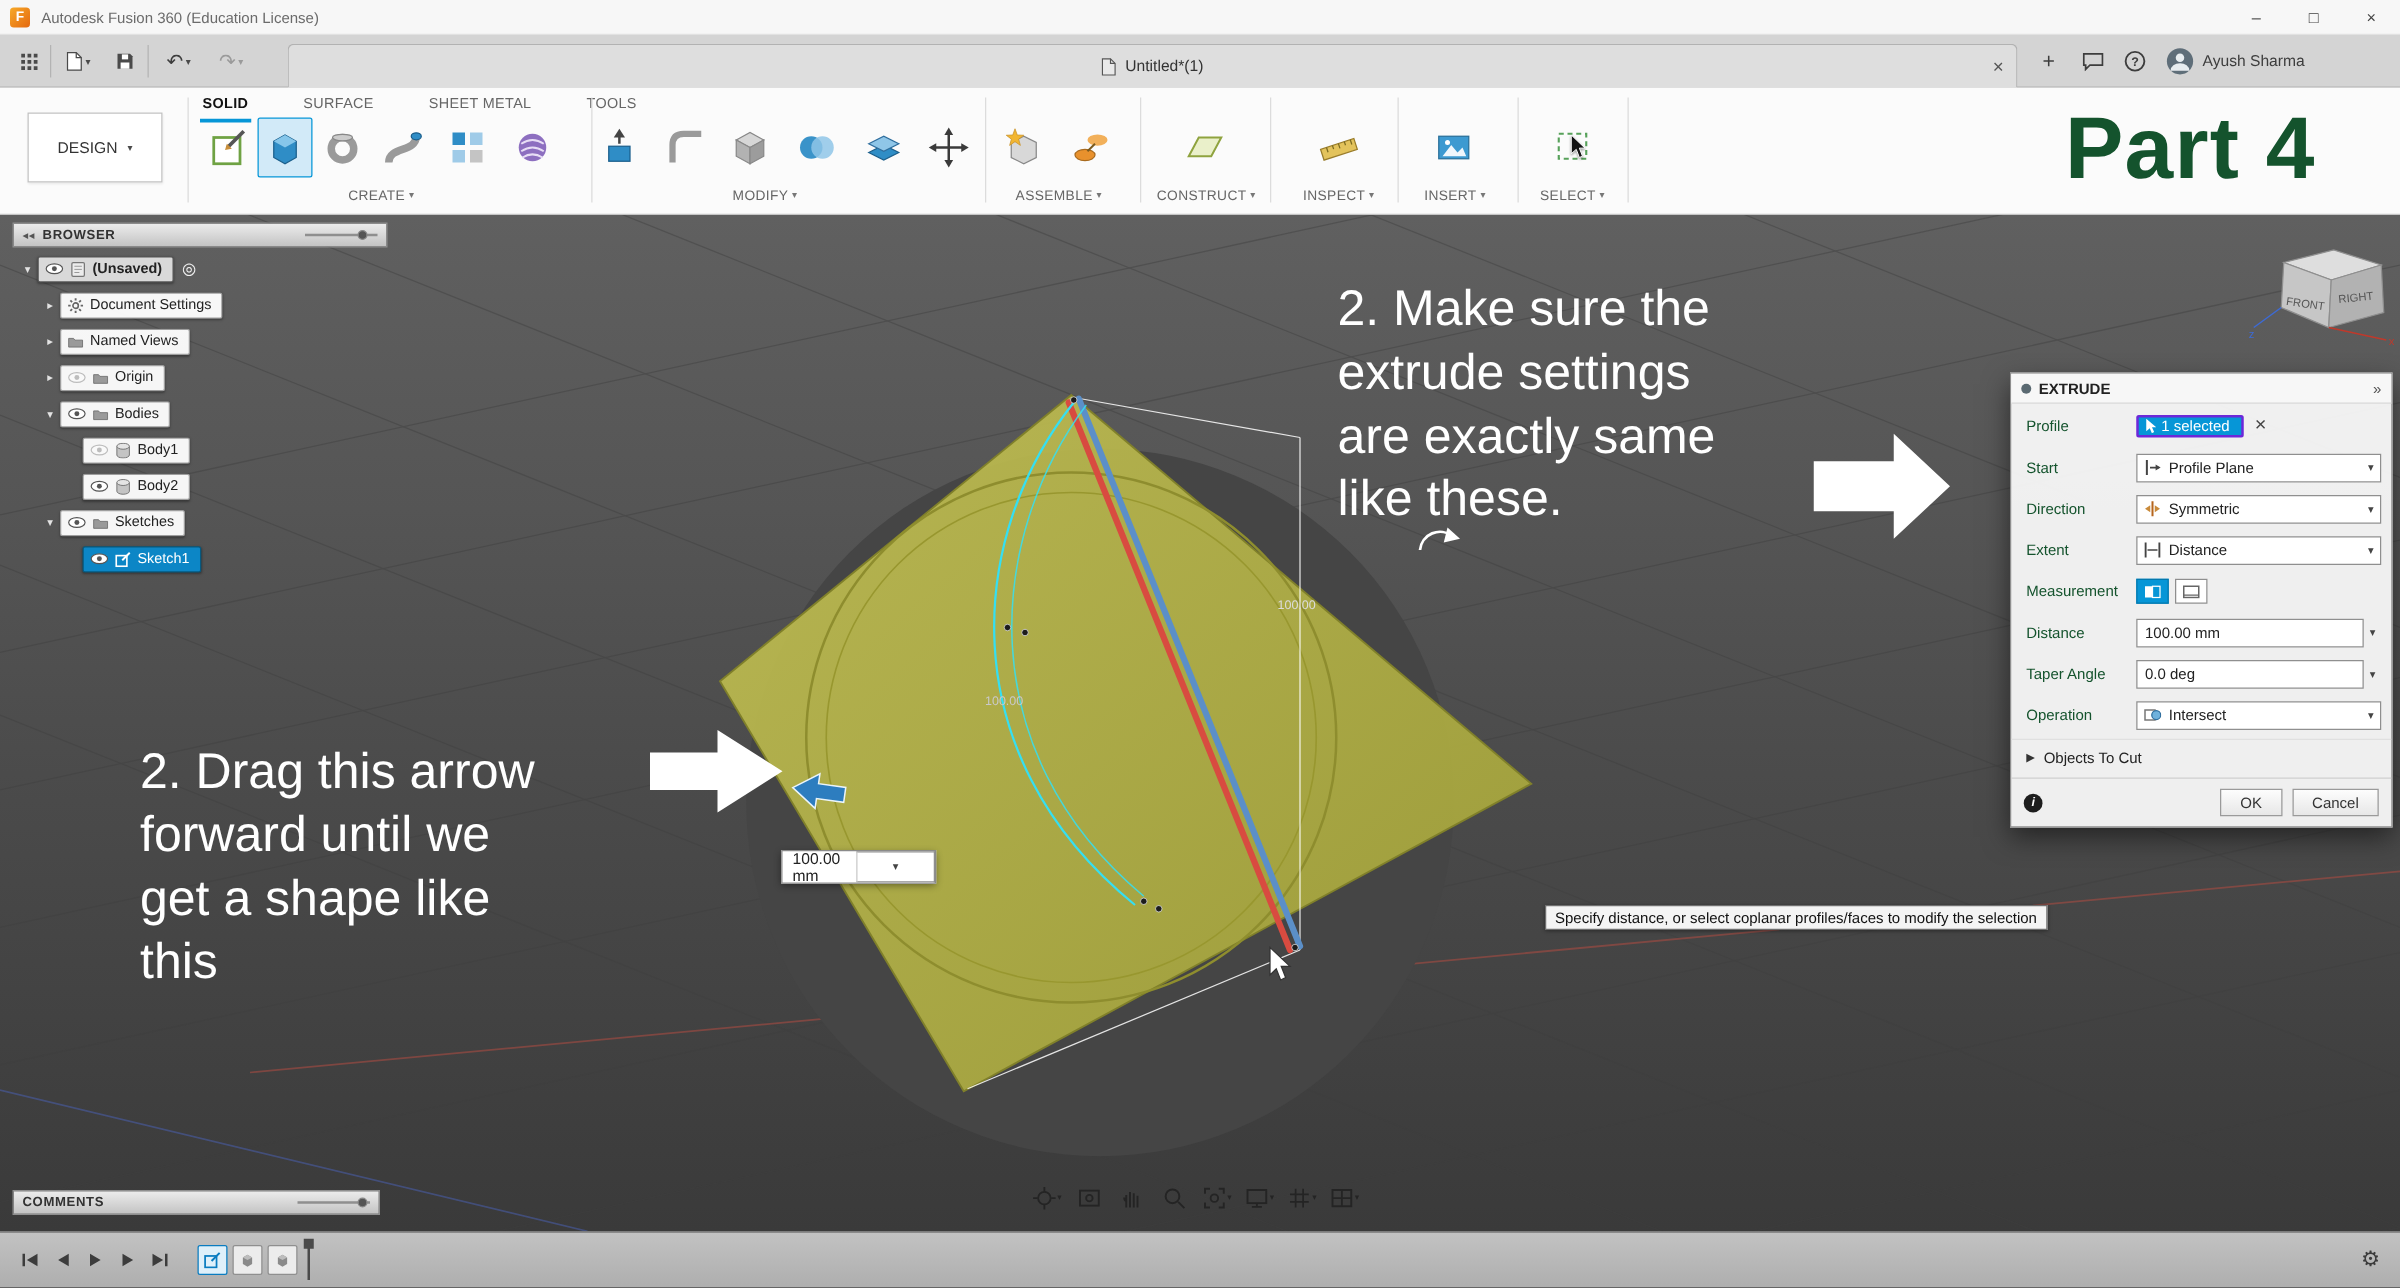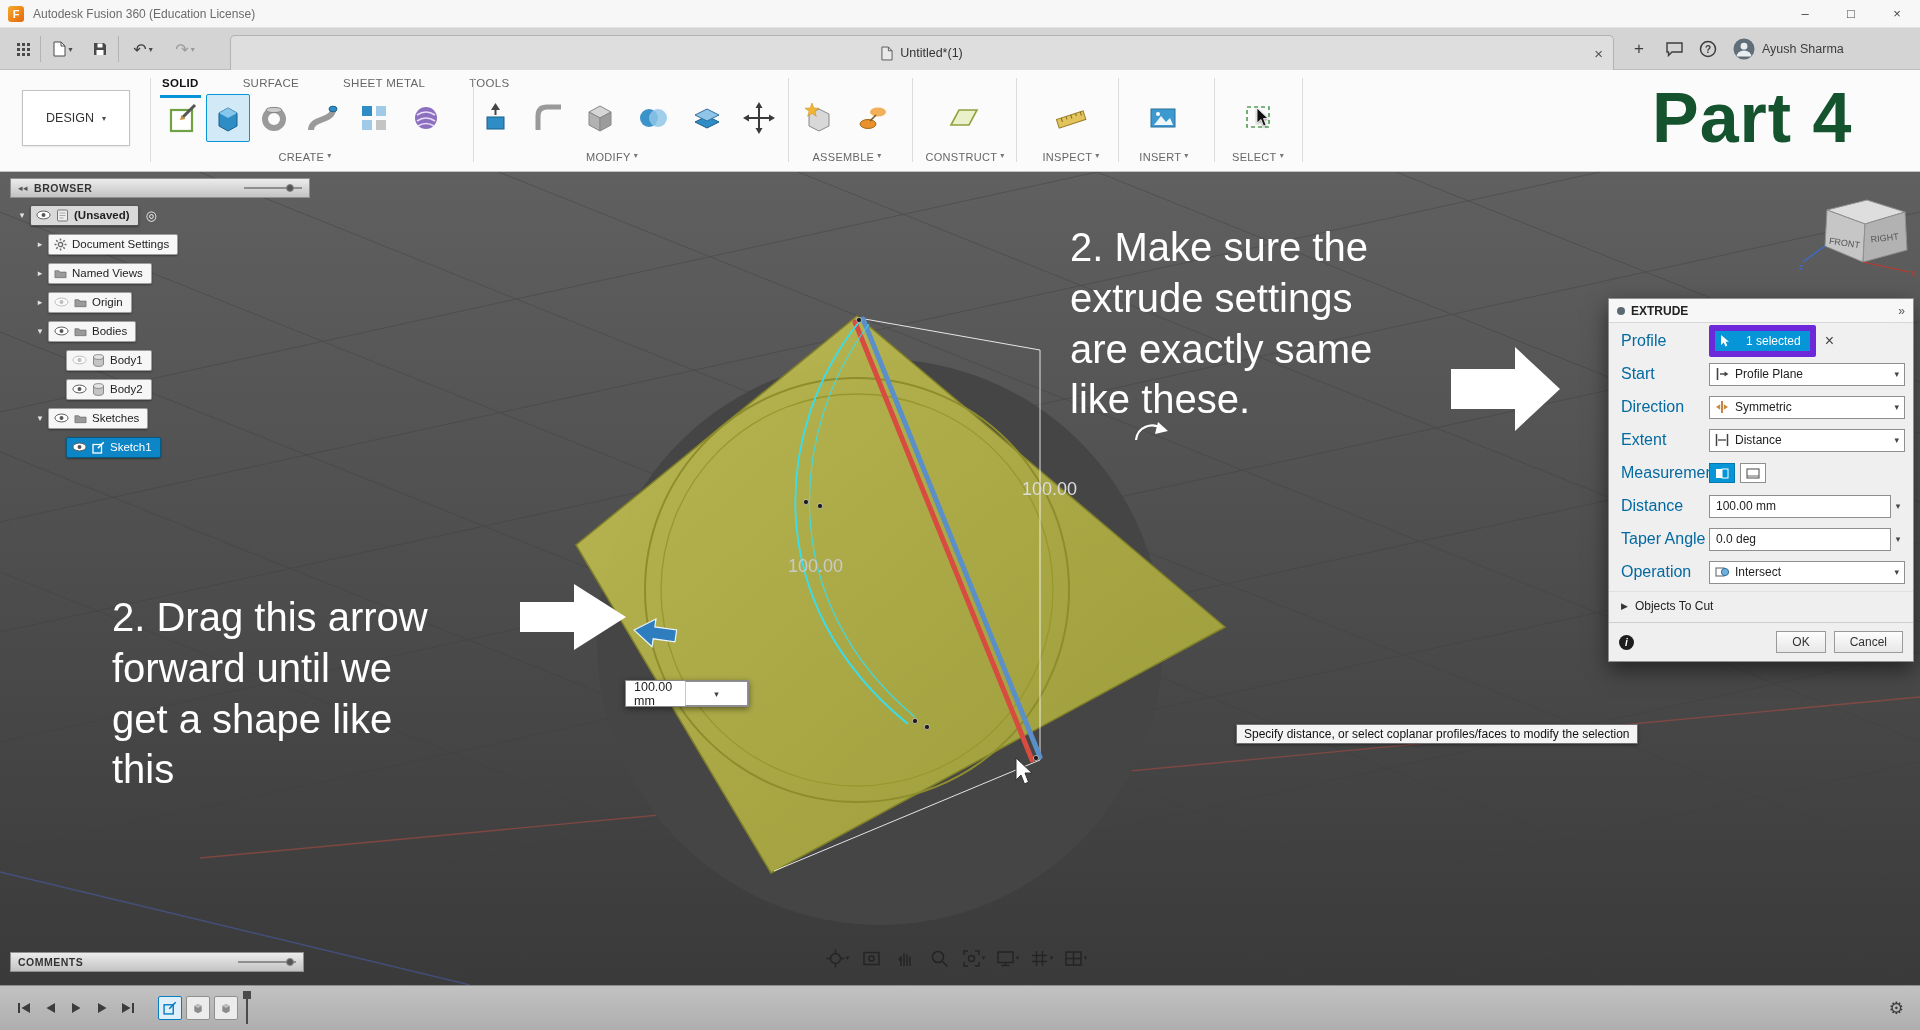--- a/index.html
+++ b/index.html
@@ -32,21 +32,21 @@
   .tool{position:absolute;top:24px;width:44px;height:48px;display:flex;align-items:center;justify-content:center;border-radius:2px}
   .tool.active{background:#d2eaf8;border:1px solid #0696d7}
   .glabel{position:absolute;top:81px;transform:translateX(-50%);font-size:11px;color:#666;letter-spacing:.3px;display:flex;align-items:flex-start;gap:3px;white-space:nowrap}
   .glabel .caret{font-size:8px;color:#777}
   .rdiv{position:absolute;top:8px;height:84px;width:1px;background:#dcdcdc}
   #part-label{position:absolute;left:1652px;top:8px;font-size:70px;font-weight:900;color:#14532d;letter-spacing:1px;font-family:"Liberation Sans","DejaVu Sans",sans-serif}
 
   
   #viewport{position:absolute;left:0;top:172px;width:1920px;height:813px;background:linear-gradient(180deg,#606060 0%,#4b4b4b 55%,#3a3a3a 100%);overflow:hidden}
   .vp-text{position:absolute;color:#fff;font-size:40px;line-height:1.27;white-space:pre-line}
-  .dimlabel{position:absolute;font-size:18px;color:#dcdcdc}
+  .dimlabel{position:absolute;font-size:10px;color:#dcdcdc}
   #dist-float{position:absolute;left:625px;top:508px;width:124px;height:27px;background:#fff;border:1px solid #8a8a8a;box-shadow:0 2px 6px rgba(0,0,0,.45);display:flex;align-items:center}
   #dist-float .val{flex:1;font-size:12.5px;color:#222;padding-left:8px}
   #dist-float .dd{width:18px;height:100%;border-left:1px solid #c9c9c9;display:flex;align-items:center;justify-content:center;font-size:9px;color:#444}
   #status-tip{position:absolute;left:1236px;top:552px;background:#f4f4f4;border:1px solid #6f6f6f;padding:2px 7px;font-size:12px;color:#111;white-space:nowrap;box-shadow:0 1px 3px rgba(0,0,0,.4)}
 
   
   #browser{position:absolute;left:10px;top:178px;width:300px}
   .panelhead{height:20px;background:linear-gradient(#ececec,#c3c3c3);border:1px solid #8f8f8f;display:flex;align-items:center;font-size:10.5px;font-weight:bold;color:#333;letter-spacing:.5px;padding:0 7px;gap:6px}
   .ph-slider{margin-left:auto;width:58px;height:2px;background:#8f8f8f;position:relative}
   .ph-slider .dot{position:absolute;left:42px;top:-3px;width:8px;height:8px;border-radius:50%;background:#555;border:1px solid #888}
@@ -60,27 +60,27 @@
   .i-eye{width:15px;height:10px;flex:none}
   .i-sm{width:13px;height:13px;flex:none}
   .dim-ic{opacity:.35}
 
   
   #extrude{position:absolute;left:1608px;top:298px;width:306px;background:rgba(243,243,243,.98);border:1px solid #8f8f8f;box-shadow:0 8px 20px rgba(0,0,0,.5)}
   .dlghead{height:24px;display:flex;align-items:center;gap:6px;padding:0 8px;font-size:12px;font-weight:bold;color:#222;border-bottom:1px solid #d7d7d7;background:#f7f7f7}
   .dlghead .hdot{width:8px;height:8px;border-radius:50%;background:#5b6a72}
   .dlghead .expand{margin-left:auto;color:#555;font-weight:normal}
   .drow{display:flex;align-items:center;height:30px;margin:3px 8px 3px 12px}
-  .dlabel{width:88px;font-size:16px;color:#0369a1;flex:none}
+  .dlabel{width:88px;font-size:12px;color:#14532d;flex:none}
   .dctrl{flex:1;display:flex;align-items:center;min-width:0}
   .dd{flex:1;height:23px;background:#fff;border:1px solid #8f8f8f;display:flex;align-items:center;font-size:12px;color:#222;padding:0 5px;gap:6px}
   .dd .caret{margin-left:auto;font-size:9px;color:#444}
   .din{flex:1;height:23px;background:#fff;border:1px solid #8f8f8f;display:flex;align-items:center;font-size:12px;color:#222;padding:0 6px}
   .outcaret{width:14px;text-align:center;font-size:9px;color:#444;flex:none}
-  .chipsel{background:#0696d7;border:6px solid #6d28d9;border-radius:2px;height:32px;display:flex;align-items:center;gap:16px;padding:0 9px 0 5px;color:#fff;font-size:12px}
+  .chipsel{background:#0696d7;border:2px solid #6d28d9;border-radius:2px;height:18px;display:flex;align-items:center;gap:3px;padding:0 9px 0 5px;color:#fff;font-size:12px}
   .xbtn{margin-left:9px;font-size:16px;color:#444}
   .mbtn{width:26px;height:20px;border:1px solid #8f8f8f;background:#fff;display:flex;align-items:center;justify-content:center;margin-right:5px}
   .mbtn.active{background:#0696d7;border-color:#0478ad}
   .objrow{display:flex;align-items:center;gap:7px;font-size:12px;color:#222;padding:7px 12px;border-top:1px solid #e0e0e0;margin-top:4px}
   .objrow .tri2{font-size:9px;color:#333}
   .dlgfoot{display:flex;align-items:center;padding:8px 10px;border-top:1px solid #cfcfcf;margin-top:2px}
   .infoi{width:15px;height:15px;border-radius:50%;background:#1d1d1d;color:#fff;font-size:10px;font-style:italic;font-weight:bold;display:flex;align-items:center;justify-content:center}
   .btn{height:22px;padding:0 15px;background:linear-gradient(#fdfdfd,#e7e7e7);border:1px solid #9a9a9a;font-size:12px;color:#333;display:flex;align-items:center;margin-left:8px}
 
   

